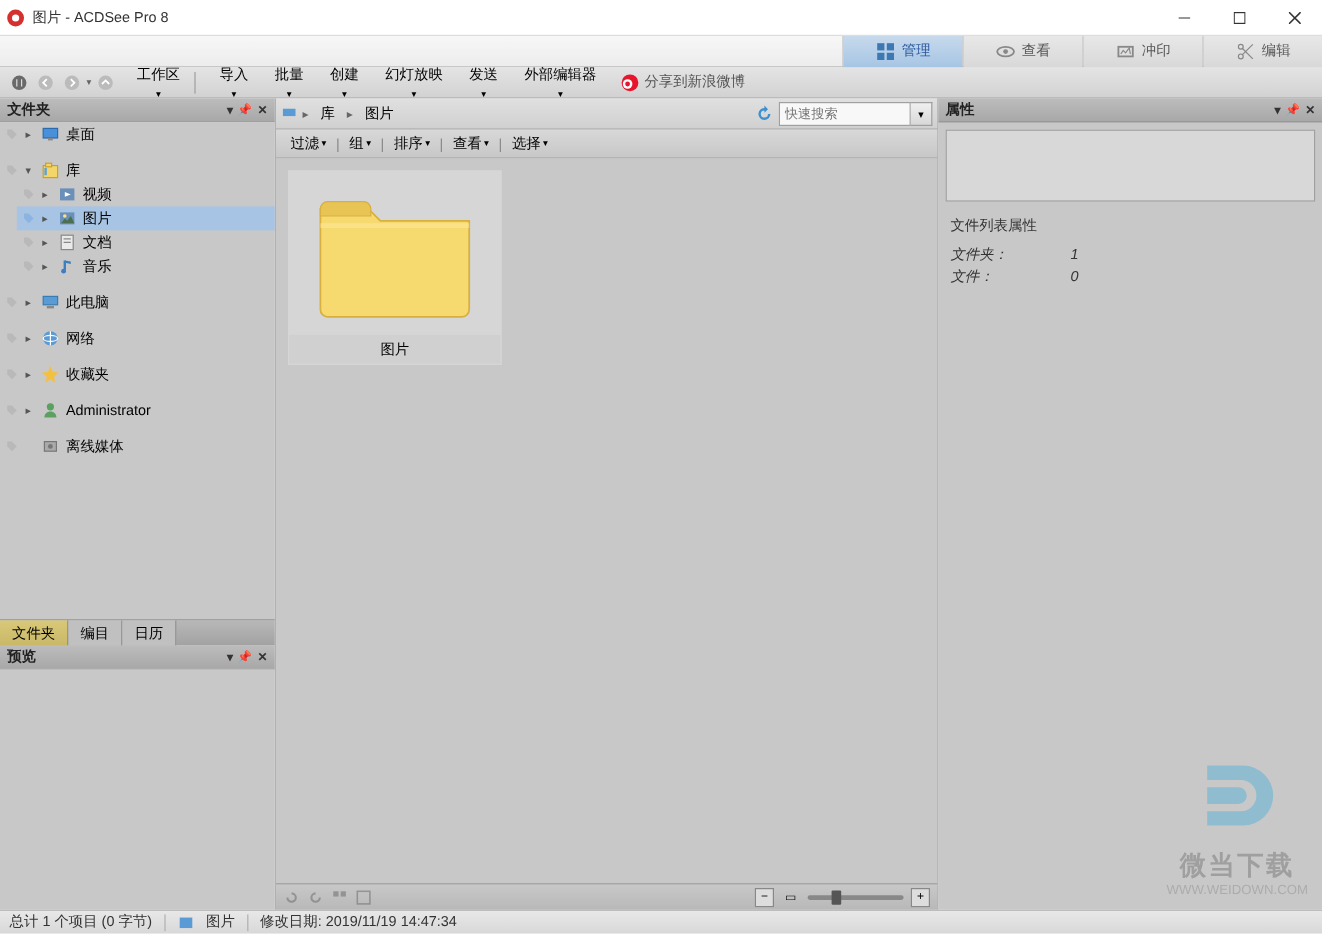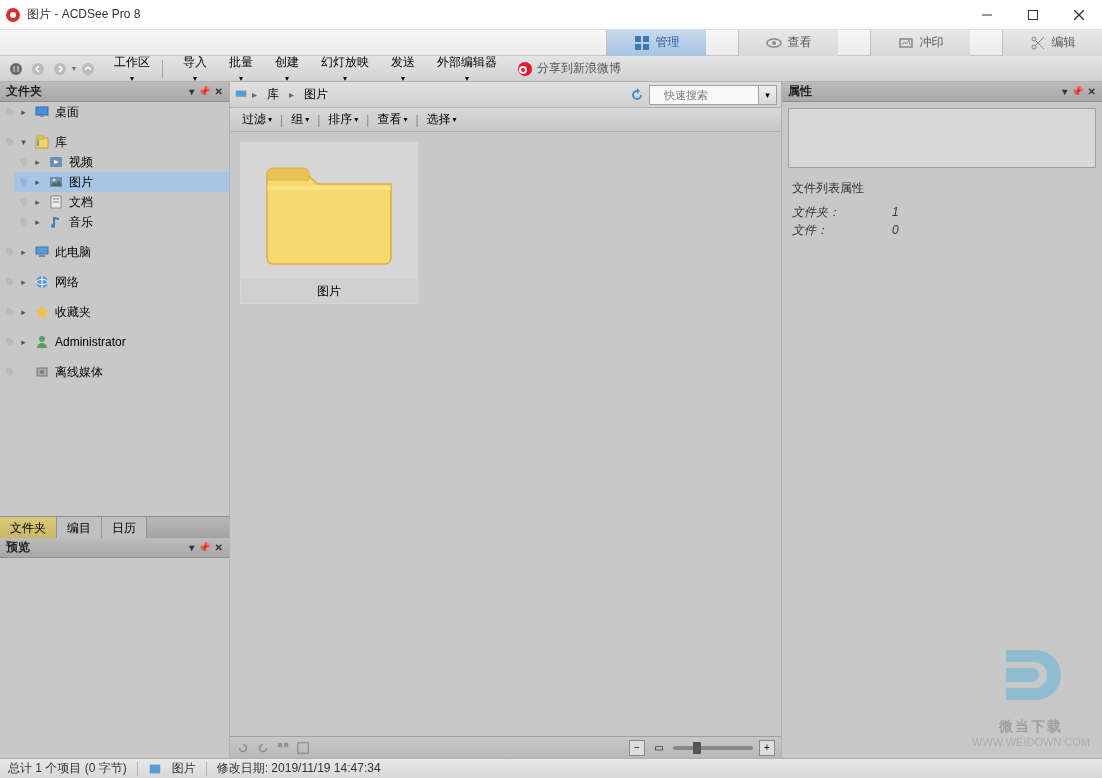--- a/index.html
+++ b/index.html
@@ -8,21 +8,21 @@
 .titlebar { height: 30px; background: #fff; border-bottom: 1px solid #ddd; display: flex; align-items: center; padding: 0 0 0 5px; }
 .titlebar-icon { width:16px; height:16px; margin-right:6px; }
 .titlebar-title { flex:1; color:#333; }
 .winctl { display:flex; }
 .winctl div { width:46px; height:30px; display:flex; align-items:center; justify-content:center; cursor:pointer; }
 
 .menubar { height: 26px; background: linear-gradient(#f7f7f7,#ececec); display:flex; align-items:center; border-bottom:1px solid #c7c7c7; }
 .menu-left { display:flex; padding-left:10px; }
 .menu-item { padding:3px 10px; cursor:pointer; }
 .menu-right { margin-left:auto; display:flex; }
-.mode-tab { width:100px; height:26px; display:flex; align-items:center; justify-content:center; gap:6px; cursor:pointer; background:linear-gradient(#e8e8e8,#d8d8d8); border-left:1px solid #c0c0c0; color:#585858; font-size:14px;margin-left:32px; }
+.mode-tab { width:100px; height:26px; display:flex; align-items:center; justify-content:center; gap:6px; cursor:pointer; background:linear-gradient(#e8e8e8,#d8d8d8); border-left:1px solid #c0c0c0; color:#585858; font-size:14px; }
 .mode-tab.active { background:linear-gradient(#c7d9ec,#a6c5e4); color:#2c5aa0; }
 .mode-tab svg { width:16px; height:16px; }
 
 .toolbar { height:26px; background:linear-gradient(#e4e4e4,#d2d2d2); border-bottom:1px solid #b0b0b0; display:flex; align-items:center; padding:0 6px; gap:2px; }
 .tool-ic { width:20px; height:20px; display:flex; align-items:center; justify-content:center; cursor:pointer; border-radius:2px; }
 .tool-dd { display:flex; align-items:center; padding:2px 6px; cursor:pointer; gap:3px; margin-left:8px;flex-direction:column; }
 .weibo-link { display:flex; align-items:center; gap:4px; margin-left:12px; cursor:pointer; color:#555; }
 .weibo-ic { width:16px; height:16px; }
 
 .main { display:flex; height:calc(100% - 30px - 26px - 26px - 20px); }
@@ -44,21 +44,21 @@
 .left-tab.active { background:linear-gradient(#d8c878,#c8b868); }
 
 .preview-pane { height:200px; background:#c8c8c8; }
 
 .center-col { flex:1; display:flex; flex-direction:column; background:#c8c8c8; border-right:1px solid #b0b0b0; }
 .addr-bar { height:26px; background:linear-gradient(#e0e0e0,#d0d0d0); border-bottom:1px solid #b0b0b0; display:flex; align-items:center; padding:0 4px; gap:4px; }
 .bc-seg { padding:2px 6px; cursor:pointer; }
 .bc-arr { color:#666; font-size:10px; }
 .addr-spacer { flex:1; }
 .search-box { display:flex; }
-.search-input { width:110px; height:20px; border:1px solid #a0a0a0; background:#f8f8f8; padding:0 14px; font-size:11px; color:#888; }
+.search-input { width:110px; height:20px; border:1px solid #a0a0a0; background:#f8f8f8; padding:0 4px; font-size:11px; color:#888; }
 .search-btn { width:18px; height:20px; border:1px solid #a0a0a0; border-left:none; background:linear-gradient(#f0f0f0,#d8d8d8); cursor:pointer; display:flex; align-items:center; justify-content:center; font-size:9px; }
 
 .filter-bar { height:24px; background:linear-gradient(#d8d8d8,#c8c8c8); border-bottom:1px solid #b0b0b0; display:flex; align-items:center; padding:0 8px; gap:4px; }
 .filter-item { padding:2px 4px; cursor:pointer; display:flex; align-items:center; gap:2px; }
 
 .thumbs { flex:1; background:#c8c8c8; padding:10px; overflow:auto; }
 .thumb { width:178px; background:#d6d6d6; border:1px solid #d6d6d6; }
 .thumb-img { height:136px; display:flex; align-items:center; justify-content:center; background:#d6d6d6; padding:4px;}
 .folder-ic { width:140px; height:110px; }
 .thumb-lbl { height:24px; display:flex; align-items:center; justify-content:center; background:#d0d0d0; }
@@ -75,21 +75,21 @@
 .prop-title { color:#333; margin-bottom:6px; }
 .prop-row { display:flex; gap:40px; color:#333; line-height:18px;font-style:italic; }
 .prop-key { width:60px; }
 .no-sel { height:22px; background:linear-gradient(#c8c8c8,#b8b8b8); border-top:1px solid #a0a0a0; display:flex; align-items:center; padding:0 8px; color:#555; }
 
 .statusbar { height:20px; background:linear-gradient(#e8e8e8,#d8d8d8); border-top:1px solid #b0b0b0; display:flex; align-items:center; padding:0 8px; gap:10px; color:#333; }
 .sb-sep { width:1px; height:14px; background:#b0b0b0; }
 .sb-ic { width:14px; height:14px; }
 
 .watermark { position:absolute; right:12px; bottom:30px; opacity:0.35; pointer-events:none; text-align:center; }
-.watermark-txt { font-size:14px; font-weight:bold; color:#555; letter-spacing:2px; }
+.watermark-txt { font-size:22px; font-weight:bold; color:#555; letter-spacing:2px; }
 .watermark-url { font-size:11px; color:#777; }
 </style>
 </head>
 <body>
 
 <div class="titlebar">
   <svg class="titlebar-icon" viewBox="0 0 16 16">
       <circle cx="8" cy="8" r="7" fill="#d43030"></circle>
       <circle cx="8" cy="8" r="3" fill="#fff"></circle>
     </svg>

